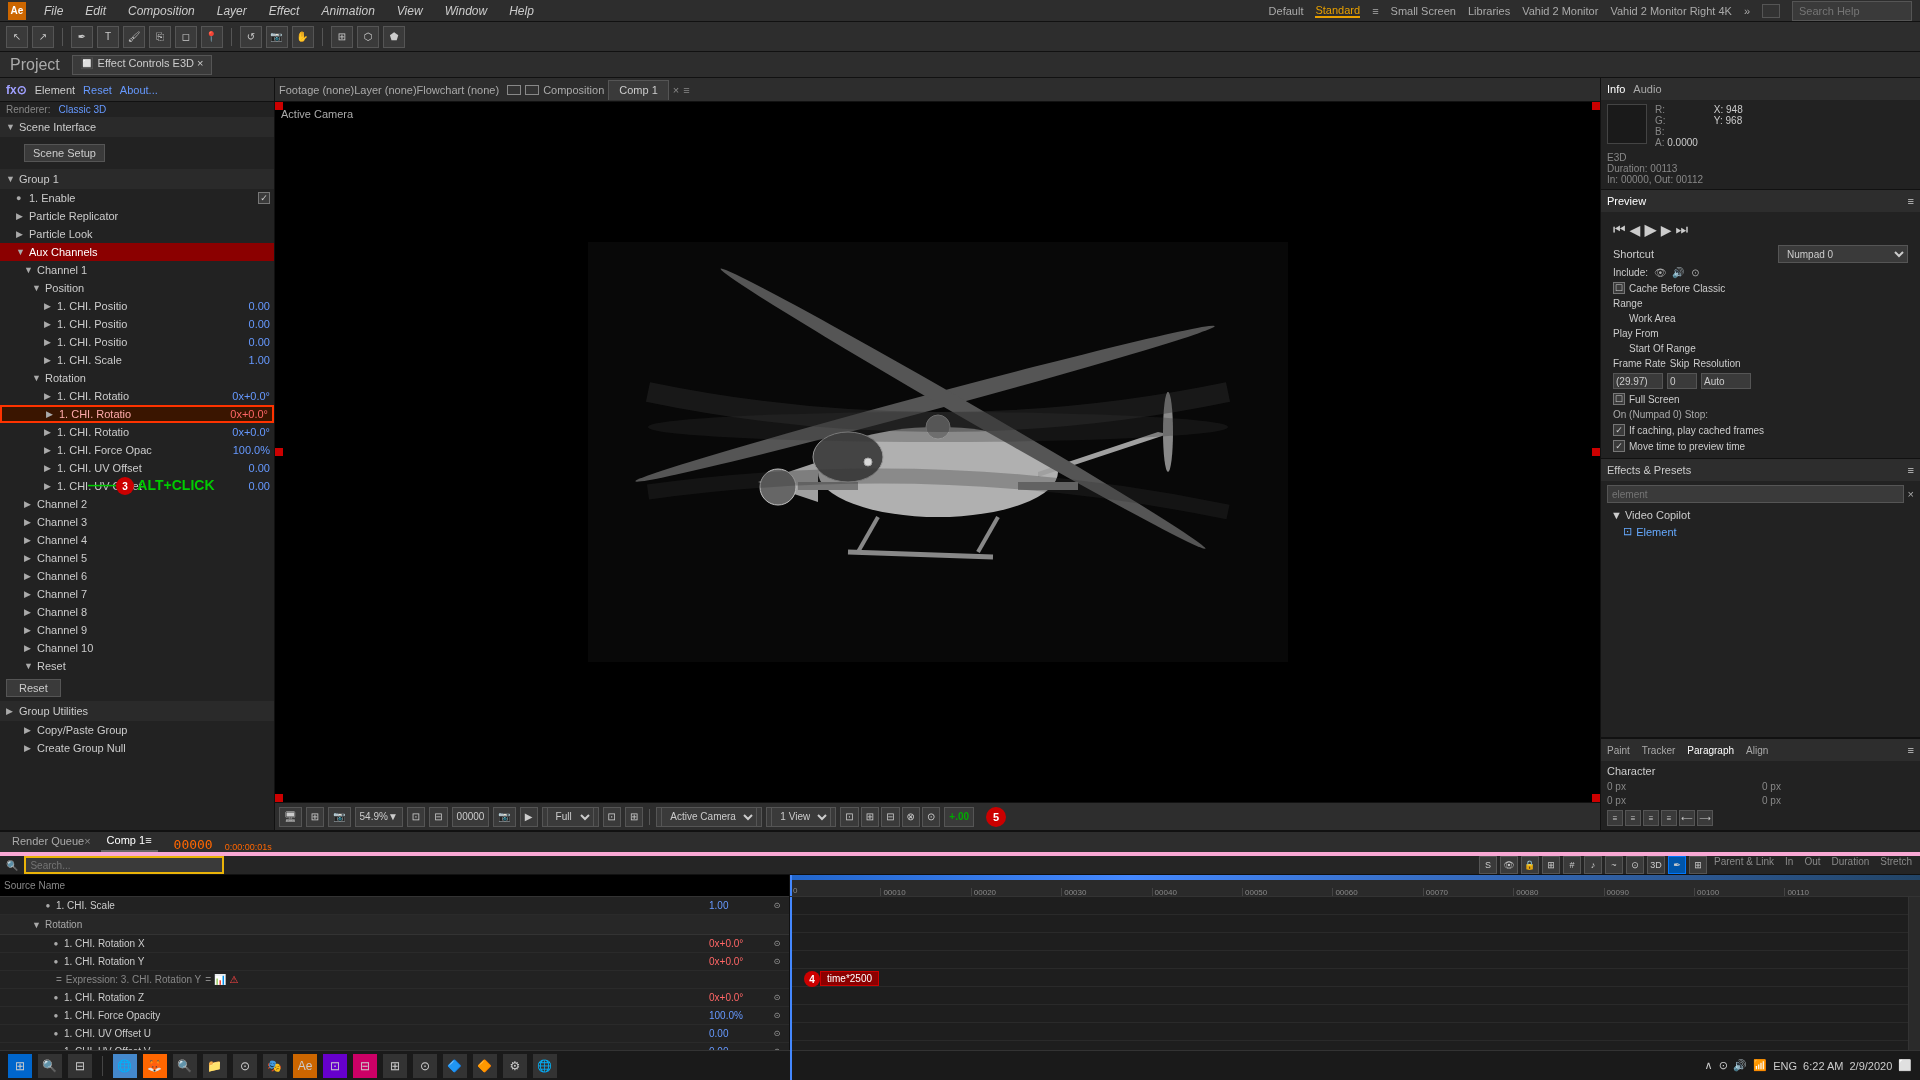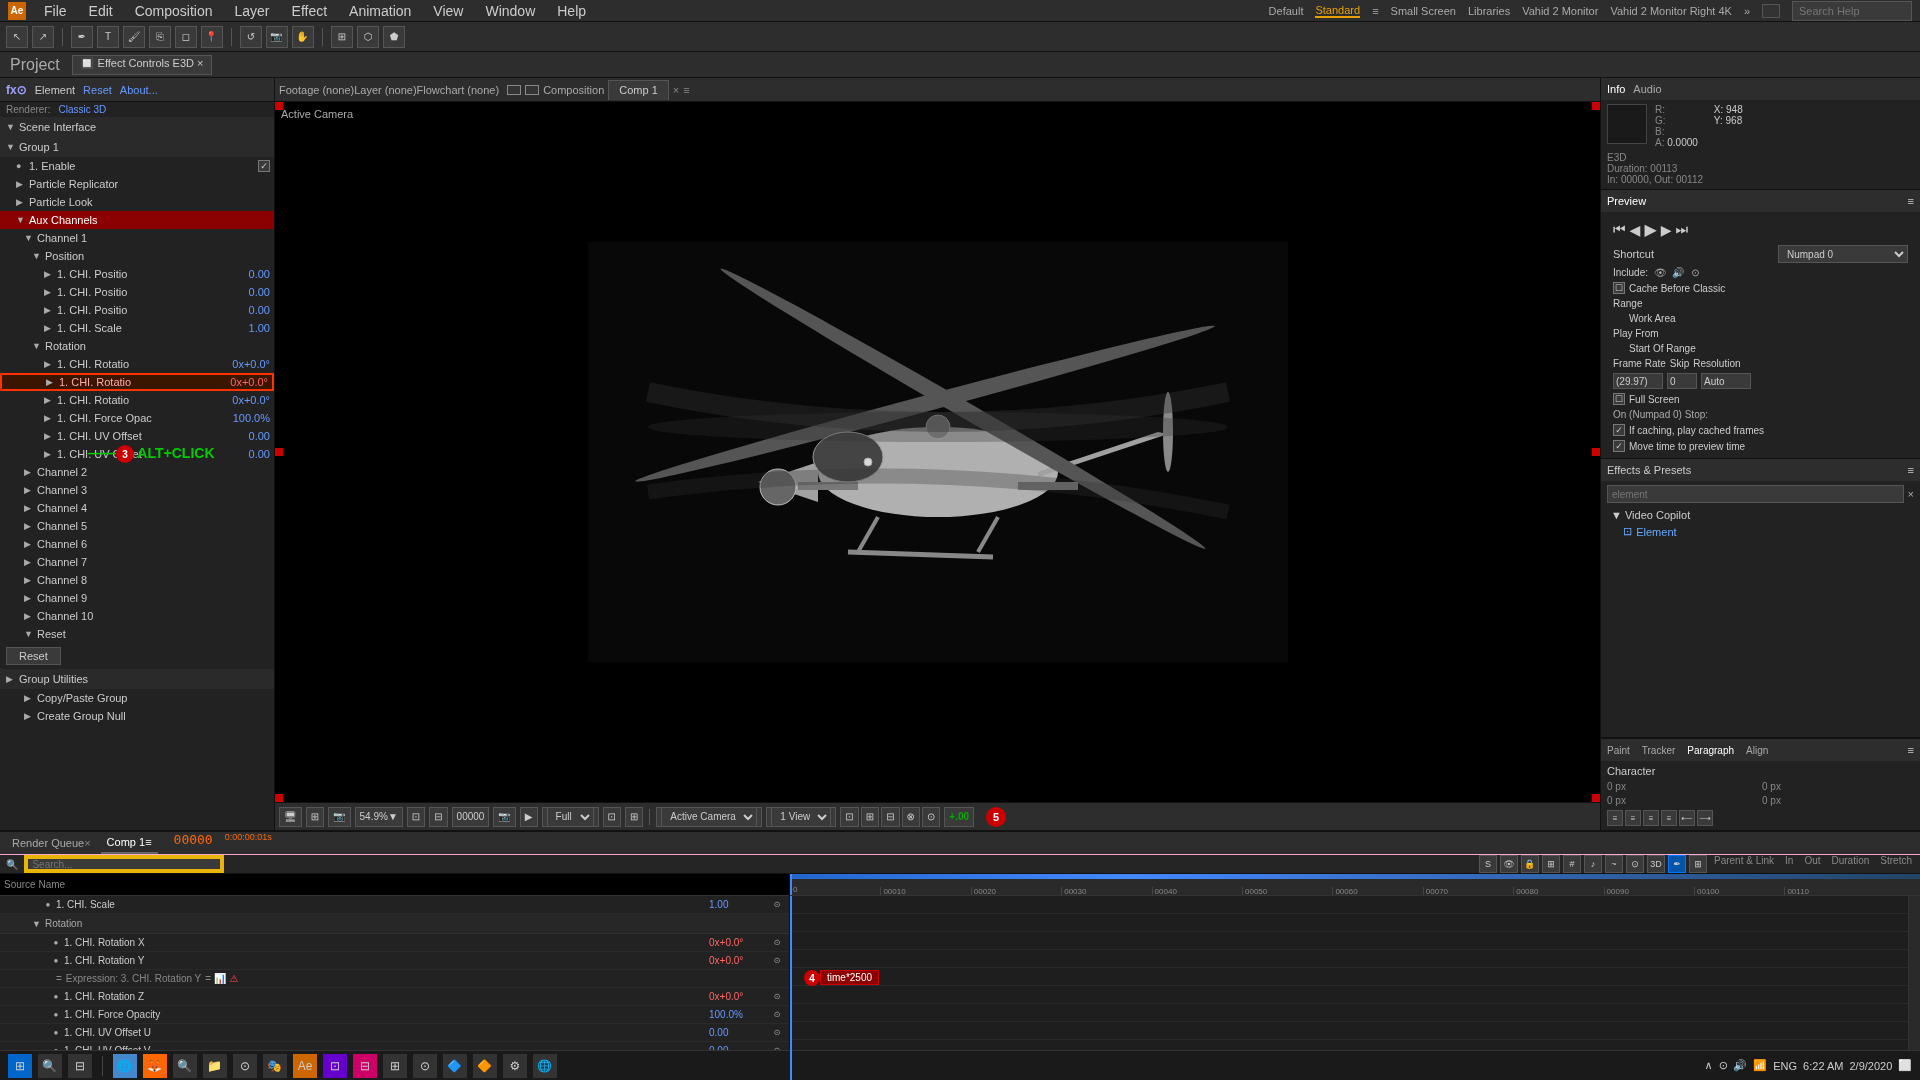--- a/index.html
+++ b/index.html
@@ -19,23 +19,24 @@
       height: 22px;
       background: #2d2d2d;
       display: flex;
       align-items: center;
       padding: 0 8px;
       gap: 14px;
       border-bottom: 1px solid #111;
     }
     .menu-item {
       color: #ccc;
-      font-size: 14px;
+      font-size: 12px;
       cursor: pointer;
       padding: 2px 4px;
+      font-style: italic;
     }
 
     
     .toolbar {
       height: 30px;
       background: #2d2d2d;
       display: flex;
       align-items: center;
       padding: 0 6px;
       gap: 4px;
@@ -453,24 +454,24 @@
     .bottom-area {
       height: 220px;
       border-top: 2px solid #111;
       display: flex;
       flex-direction: column;
     }
     .timeline-header {
       height: 24px;
       background: #2d2d2d;
       display: flex;
-      align-items: flex-start;
+      align-items: flex-end;
       padding: 0 6px;
       gap: 8px;
-      border-bottom: 1px solid #f9a8d4;
+      border-bottom: 4px solid #f9a8d4;
     }
     .tl-tabs {
       display: flex;
       gap: 4px;
     }
     .tl-tab {
       color: #aaa;
       padding: 0 6px;
       cursor: pointer;
       height: 22px;
@@ -497,21 +498,21 @@
     .tc-btn {
       background: none;
       border: none;
       color: #aaa;
       cursor: pointer;
       font-size: 10px;
       padding: 0 2px;
     }
     .tc-search {
       background: #3a3a3a;
-      border: 4px solid #eab308;
+      border: 2px solid #eab308;
       color: #ccc;
       height: 18px;
       width: 200px;
       font-size: 10px;
       padding: 0 4px;
     }
     .tc-icons {
       display: flex;
       gap: 3px;
       margin-left: auto;
@@ -735,20 +736,23 @@
       <span class="renderer-label">Renderer:</span>
       <span class="renderer-val">Classic 3D</span>
     </div>
 
     <div class="ec-tree">
 
       <div class="group-header">
         <span class="ec-triangle">▼</span>
         <span>Scene Interface</span>
       </div>
+      <div style="padding:3px 16px;">
+        <button class="scene-setup-btn">Scene Setup</button>
+      </div>
 
       <div class="group-header">
         <span class="ec-triangle">▼</span>
         <span>Group 1</span>
       </div>
 
       <div class="ec-row" style="padding-left:16px;">
         <span class="ec-triangle">●</span>
         <span class="ec-label">1. Enable</span>
         <div class="checkbox">✓</div>

